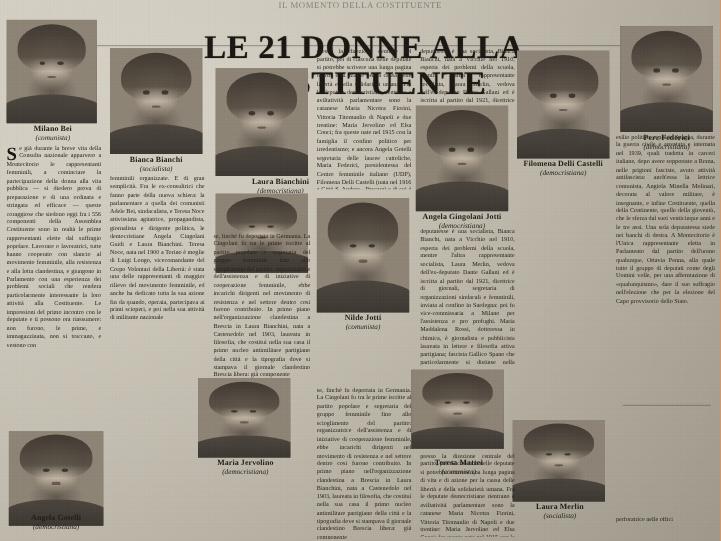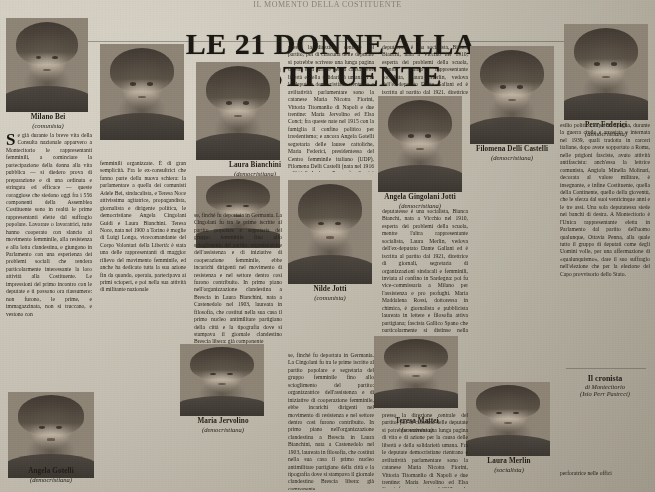--- a/index.html
+++ b/index.html
@@ -205,20 +205,24 @@
   </div>
 
   <div class="photo" style="left:100px; top:44px; width:84px; height:96px;">
     <div class="face"></div>
       <div class="hair"></div>
       <div class="eye-l"></div>
       <div class="eye-r"></div>
       <div class="mouth"></div>
       <div class="shoulders"></div>
   </div>
+  <div class="caption" style="left:96px; top:142px; width:92px;">
+    <span class="name">Bianca Bianchi</span>
+    <span class="party">(socialista)</span>
+  </div>
 
   <div class="photo" style="left:196px; top:62px; width:84px; height:98px;">
     <div class="face"></div>
       <div class="hair"></div>
       <div class="eye-l"></div>
       <div class="eye-r"></div>
       <div class="mouth"></div>
       <div class="shoulders"></div>
   </div>
   <div class="caption" style="left:208px; top:162px; width:94px;font-family:Liberation Serif, serif;">
@@ -372,24 +376,19 @@
     <span>presso la direzione centrale del partito, poi di ciascuna delle deputate si potrebbe scrivere una lunga pagina di vita e di azione per la causa delle libertà e della solidarietà umana. Fra le deputate democristiane rientrano e aviltatività parlamentare sono la catanese Maria Nicotra Fiorini, Vittoria Titomanlio di Napoli e due trentine: Maria Jervolino ed Elsa Conci; fra queste nate nel 1915 con la famiglia il confino politico per irredentismo; e ancora Angela Gotelli segretaria delle lauree cattoliche, Maria Federici, presidentessa del Centro femminile italiano (UDP), Filomena Delli Castelli (nata nel 1916 a Città S. Andrea - Pescara) e di cui è ben noto il pubblica istruzione nel Comitato lombardo (socialista nazionale e ogni fa parte della direzione del partito.</span>
   </div>
 
   <div class="col" style="left:560px; top:122px; width:90px; height:240px;">
     <span>esilio politico, e poi in Spagna, durante la guerra civile e arrestata e internata nel 1939, quali tradotta in carceri italiane, dopo avere sopportato a Roma, nelle prigioni fasciste, avuto attività antifascista: anch'essa la lettrice comunista, Angiola Minella Molinari, decorata al valore militare, è insegnante, e infine Costituente, quella della Continente, quello della gioventù, che le sferza dal suoi venticinque anni e le tre assi.
 
 Una sola deputatessa siede nei banchi di destra. A Montecitorio è l'Unica rappresentante eletta in Parlamento dal partito dell'uomo qualunque, Ottavia Penna, alla quale tutto il gruppo di deputati come degli Uomini volle, per una affermazione di «qualunquismo», dare il suo suffragio nell'elezione che per la elezione del Capo provvisorio dello Stato.</span>
   </div>
 
   <div class="hrule" style="left:566px; top:368px; width:80px;"></div>
-  <div class="signature" style="left:558px; top:374px; width:94px;">
-    <span class="sig-name">Il cronista</span>
-    <span class="sig-sub">di Montecitorio</span>
-    <span class="sig-sub">(Isio Perr Pastrcci)</span>
-  </div>
 
   <div class="col" style="left:560px; top:470px; width:90px; height:18px;">
     <span>perforatrice nelle offici</span>
   </div>
 
   <div id="grain"></div>
 </div>
 
 </body></html>

